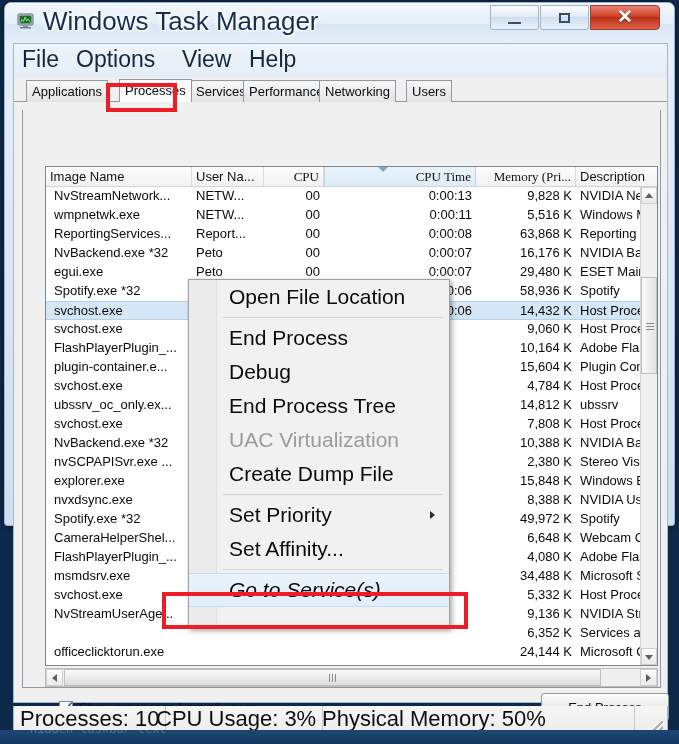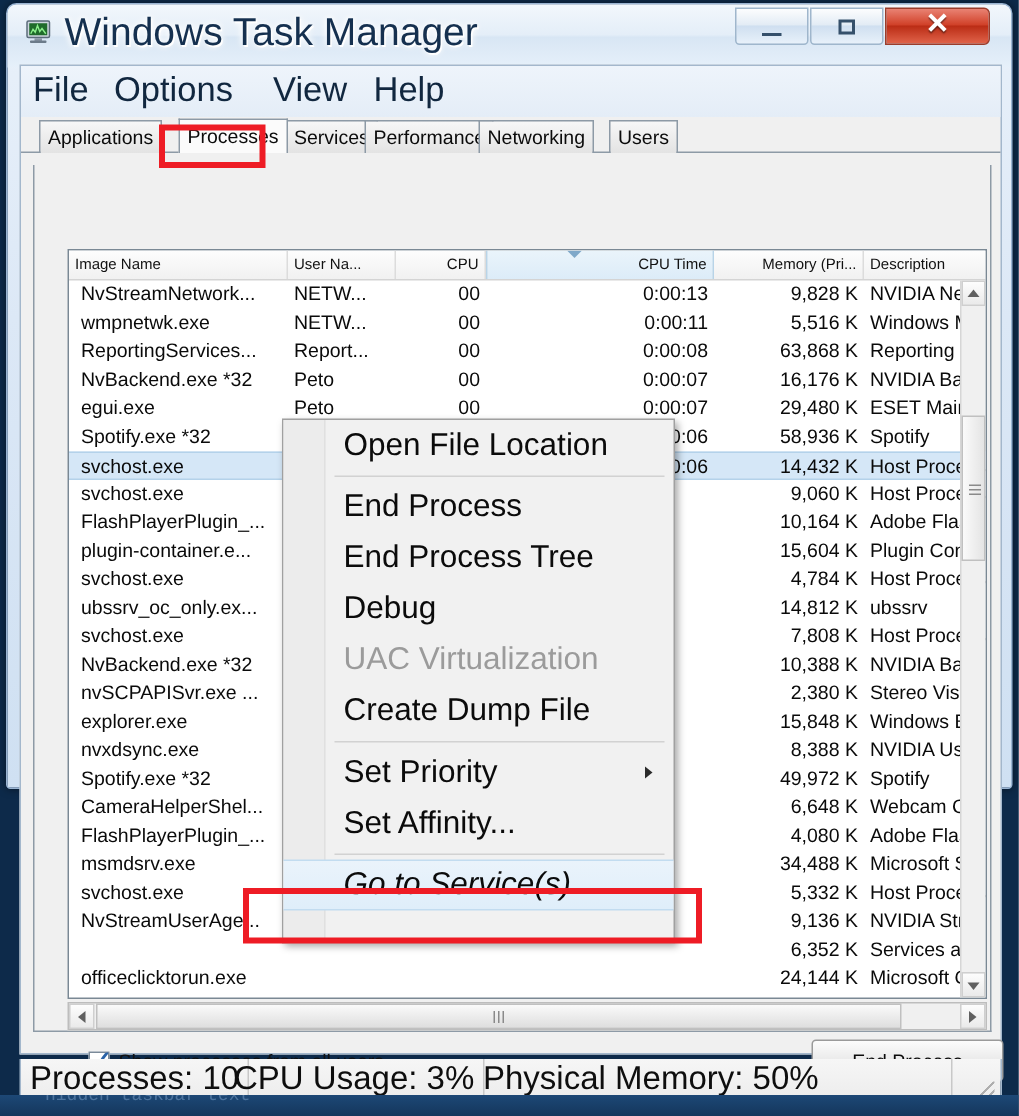--- a/index.html
+++ b/index.html
@@ -122,29 +122,29 @@
     background: #fff; border: 1px solid #7a8894;
     overflow: hidden;
   }
   #header-row {
     position: relative; height: 20px;
     background: linear-gradient(180deg,#fdfdfd 0%,#f1f1f1 100%);
     border-bottom: 1px solid #d4d4d4;
   }
   .hcell {
     position: absolute; top: 0; height: 19px;
-    font-size: 10px; color: #111; line-height: 19px;
+    font-size: 13px; color: #111; line-height: 19px;
     border-right: 1px solid #dcdcdc;
     padding: 0 4px; white-space: nowrap; overflow: hidden; cursor: pointer;
   }
   .hcell.sorted {
     background: linear-gradient(180deg,#eaf4fb 0%,#dcecf8 100%);
     border-left: 1px solid #b8d4e8; border-right: 1px solid #b8d4e8;
   }
-  .hcell.ralign { text-align: right; }
+  .hcell.ralign { text-align: right; font-family: Liberation Serif, serif; }
   .sort-arrow {
     position: absolute; left: 50%; top: 0px; margin-left: -22px;
     width: 0; height: 0;
     border-left: 5px solid transparent; border-right: 5px solid transparent;
     border-top: 5px solid #7fa8c9;
   }
   #h-image { left: 0;   width: 146px; }
   #h-user  { left: 146px; width: 72px; }
   #h-cpu   { left: 218px; width: 60px; text-align: right; }
   #h-time  { left: 278px; width: 152px; text-align: right; }
@@ -620,22 +620,22 @@
     <div class="stat" id="st-mem">Physical Memory: 50%</div>
     <div id="st-sep"></div>
     <div id="grip"></div>
   </div>
 
   <div id="ctxmenu">
     <div id="ctx-gutter"></div>
   <div class="mitem"><span>Open File Location</span></div>
       <div class="msep"></div>
       <div class="mitem"><span>End Process</span></div>
+      <div class="mitem"><span>Debug</span></div>
       <div class="mitem"><span>End Process Tree</span></div>
-      <div class="mitem"><span>Debug</span></div>
       <div class="mitem disabled"><span>UAC Virtualization</span></div>
       <div class="mitem"><span>Create Dump File</span></div>
       <div class="msep"></div>
       <div class="mitem"><span>Set Priority</span><i class="sub-arrow"></i></div>
       <div class="mitem"><span>Set Affinity...</span></div>
       <div class="msep"></div>
       <div class="mitem hot"><span>Go to Service(s)</span></div>
     </div>
 
   <div id="tab-highlight"></div>

